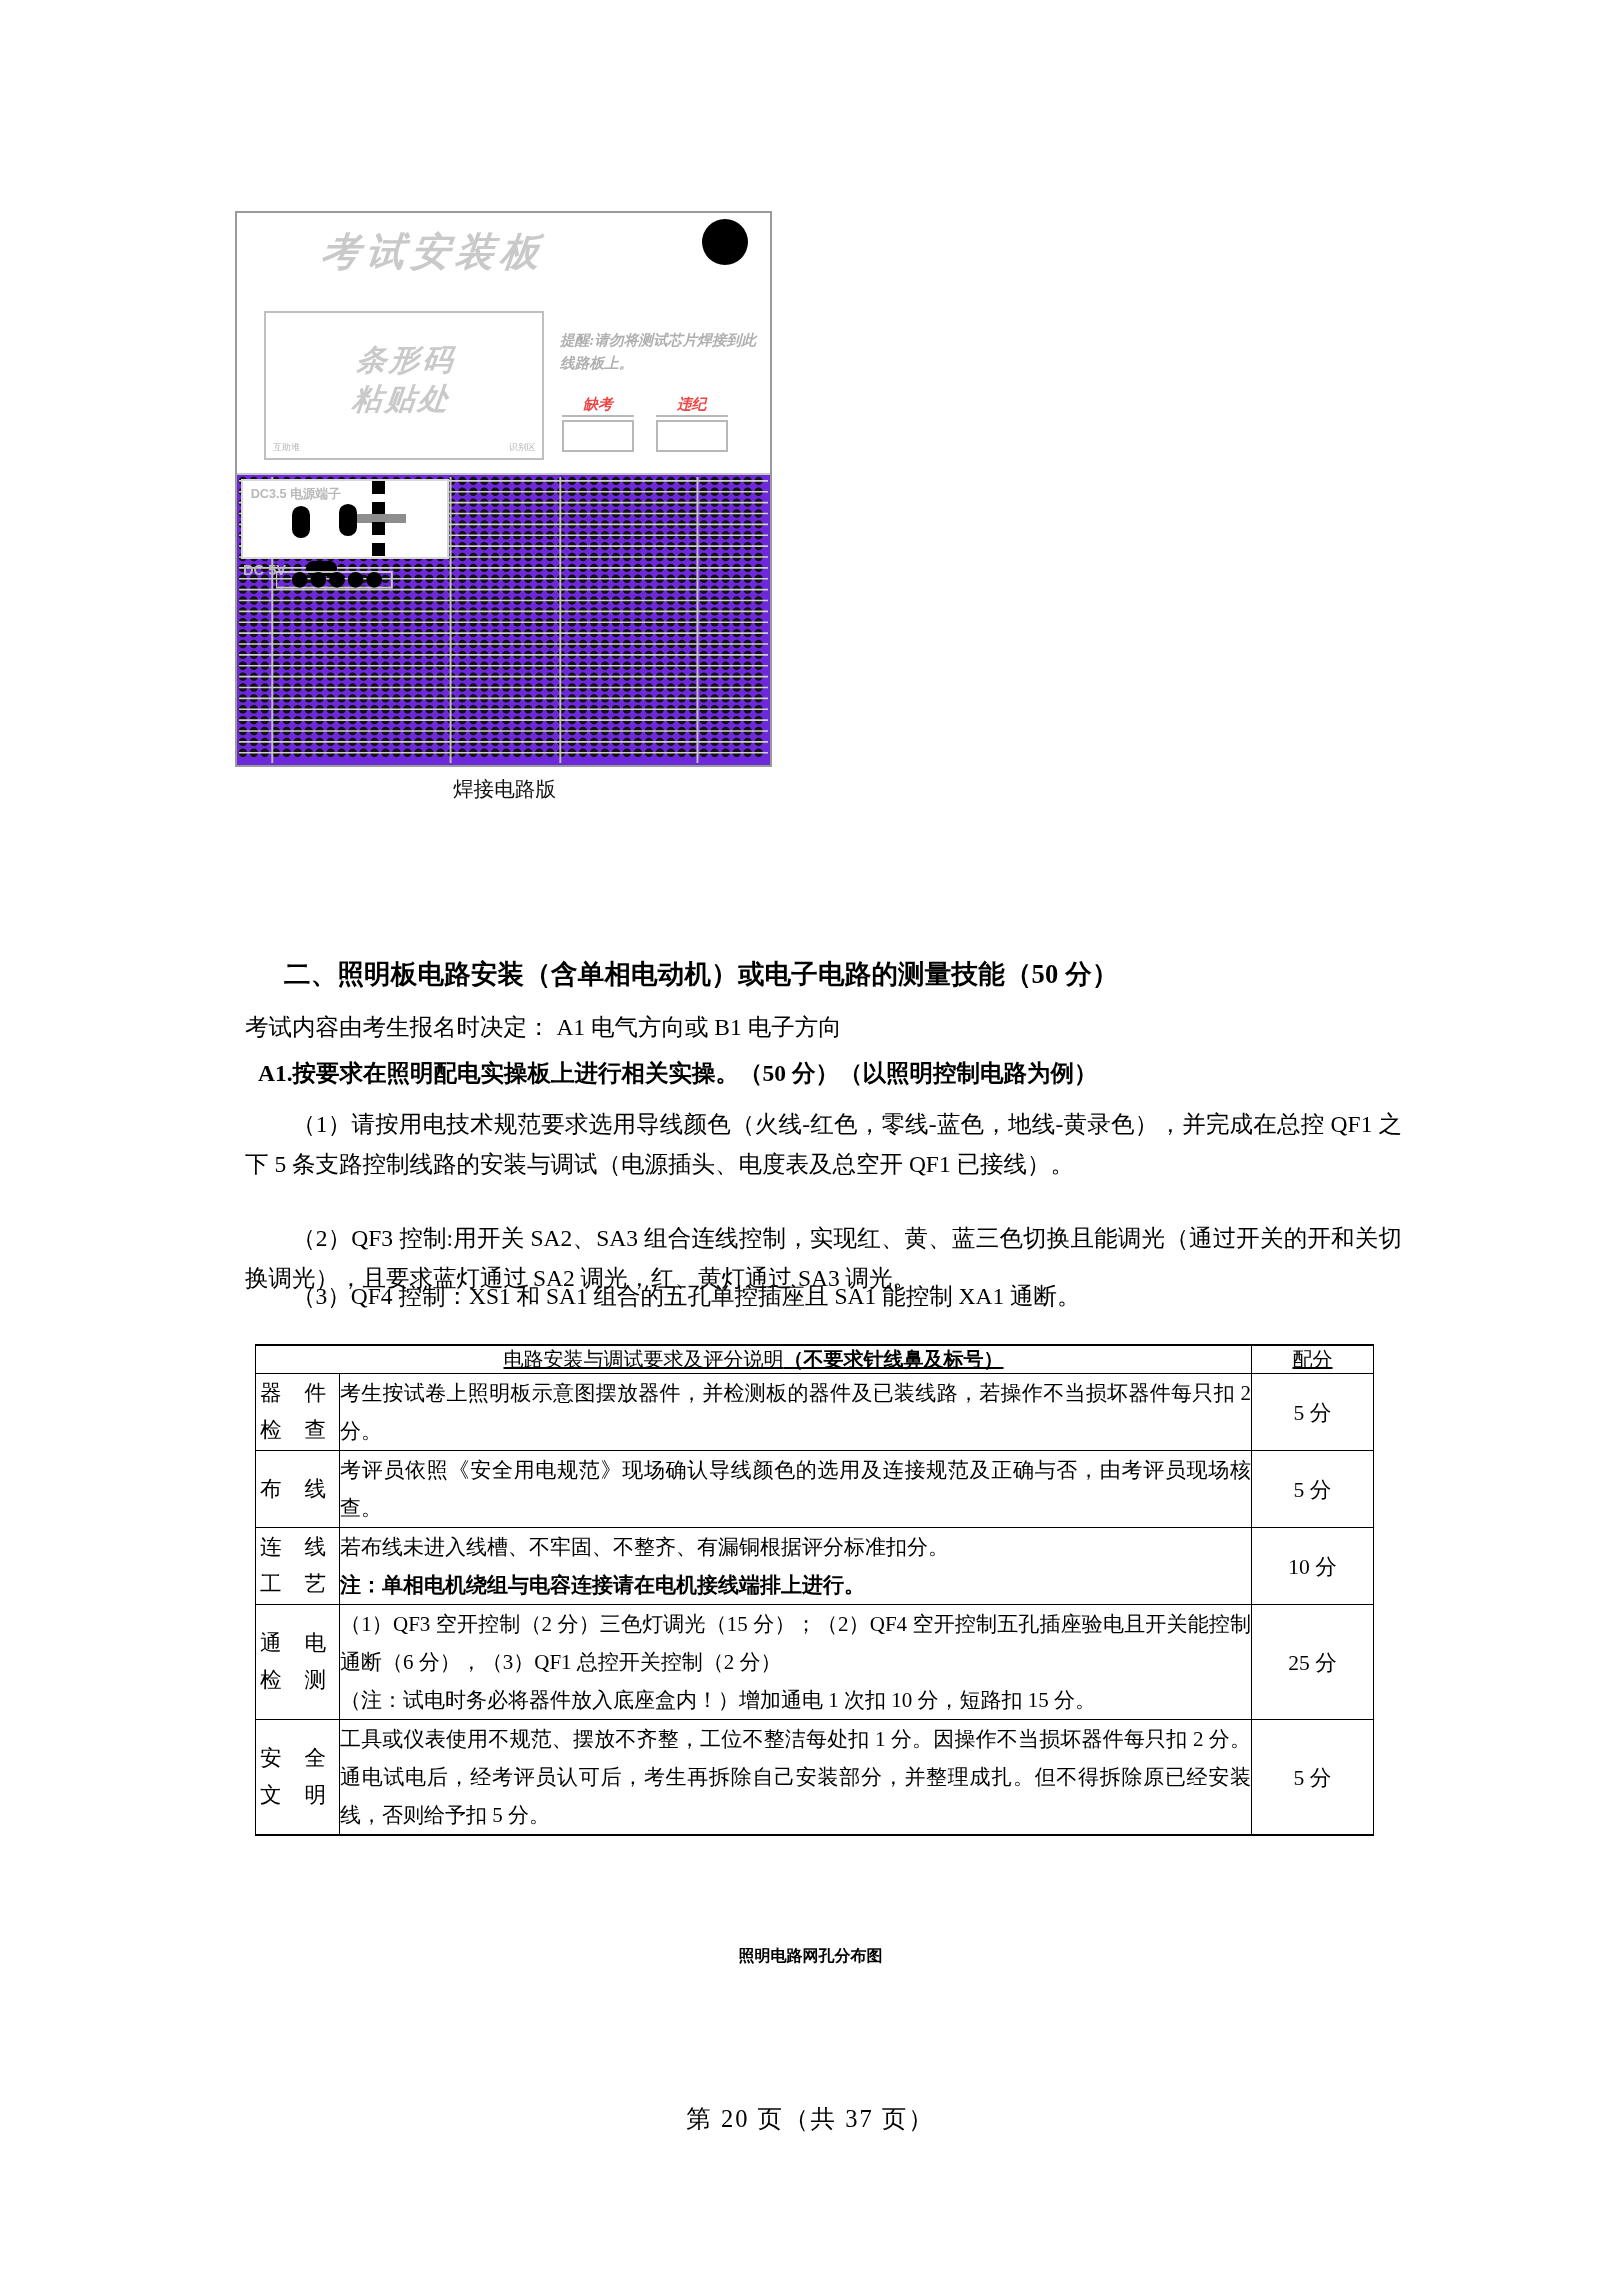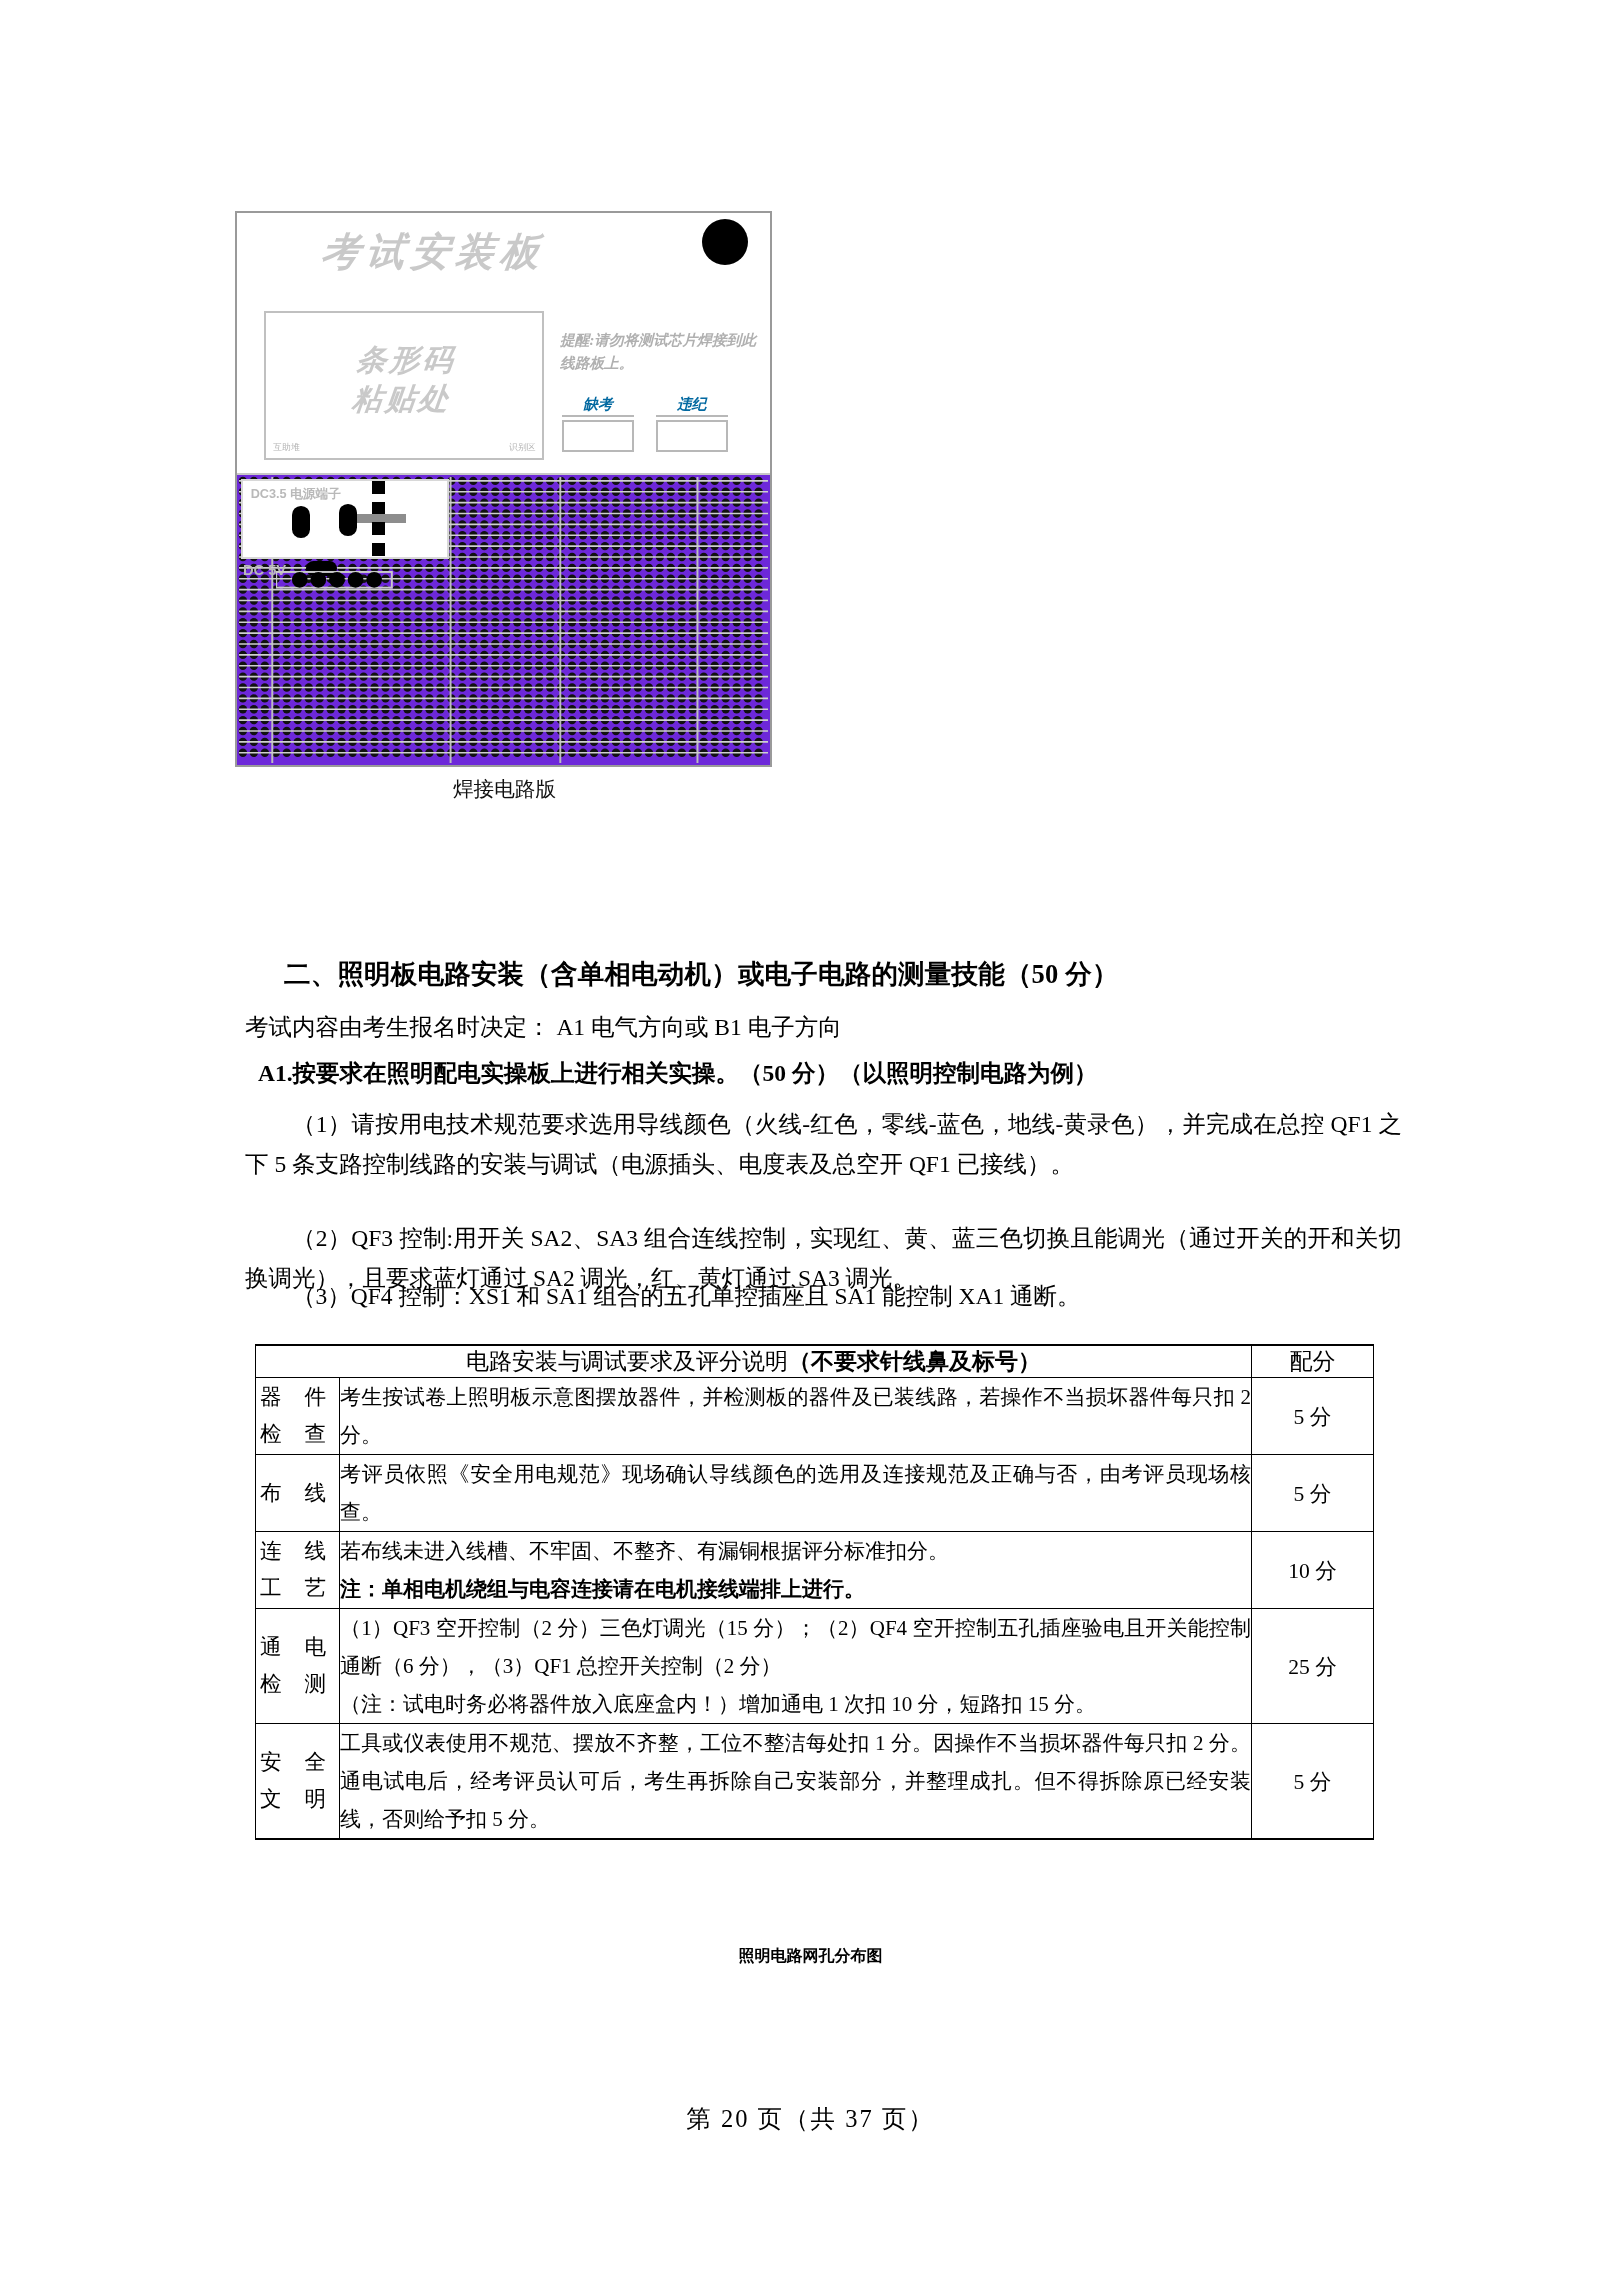--- a/index.html
+++ b/index.html
@@ -119,21 +119,21 @@
     left: 325px;
     top: 182px;
     width: 196px;
     display: flex;
     gap: 21.6px;
   }
   .mark-item { width: 72px; }
   .mark-label {
     text-align: center;
     font-size: 14.7px;
-    color: #0369a1;
+    color: #ef4444;
     font-weight: 700;
     font-style: italic;
     border-bottom: 2px solid #b8b8b8;
     padding-bottom: 1px;
   }
   .mark-box {
     margin-top: 2.9px;
     height: 32px;
     border: 2px solid #b8b8b8;
     box-sizing: border-box;
@@ -244,21 +244,22 @@
   .score-table thead td {
     border-top: 2px solid #000;
   }
   .col-cat { width: 84px; }
   .col-desc { width: 912px; }
   .col-score { width: 122px; }
 
   .cell-head {
     text-align: center;
     padding: 8.8px 0;
-    font-size: 23px;
+    font-size: 20px;
+    text-decoration: underline;
   }
   .cell-head b { font-weight: 700; }
   .cat {
     text-align: center;
     font-size: 21.6px;
     line-height: 37px;
     letter-spacing: 8.8px;
     padding: 0 2px 0 10.8px;
     white-space: normal;
   }

